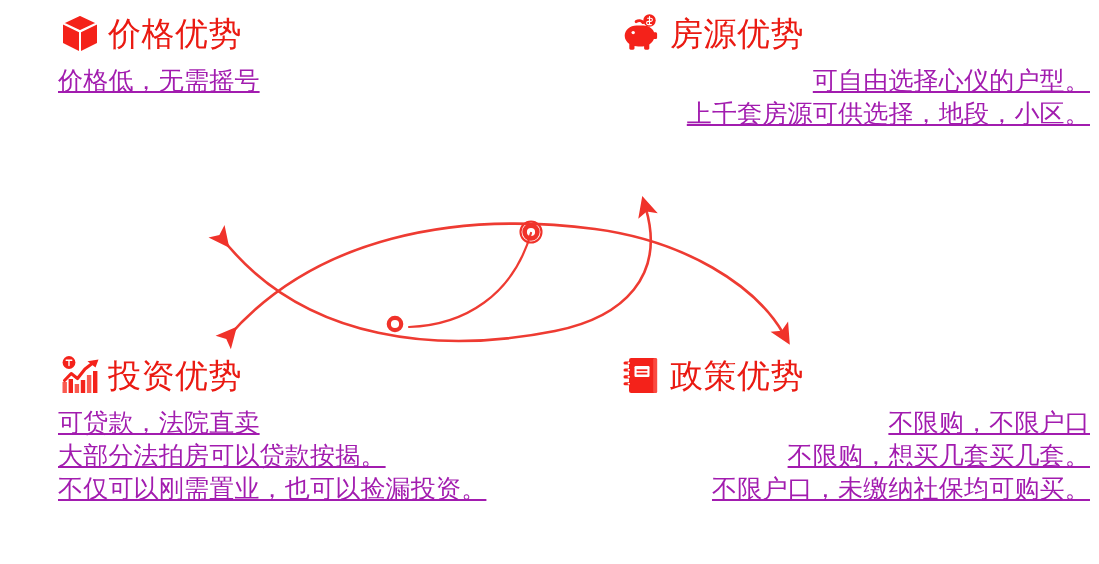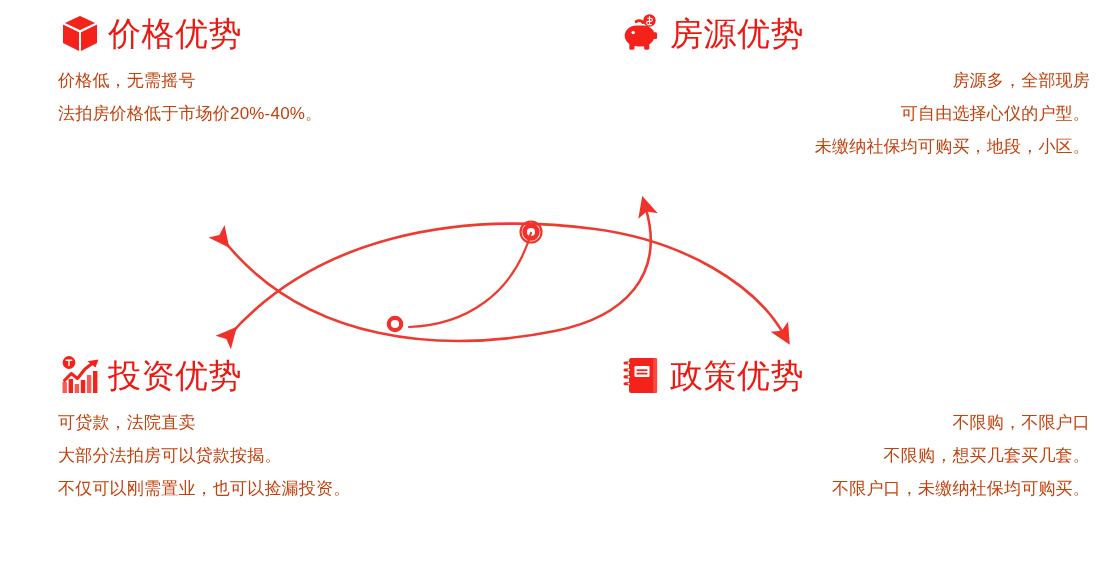--- a/index.html
+++ b/index.html
@@ -54,25 +54,26 @@
     font-size: 33px;
     line-height: 1;
     font-weight: 400;
     color: #ea1a12;
     letter-spacing: 0.5px;
     white-space: nowrap;
   }
 
   .feat-lines { margin: 0; padding: 0; list-style: none; }
   .feat-line {
-    font-size: 17px;
+    font-size: 25px;
     line-height: 33px;
-    color: #c2410c;
+    color: #a21caf;
     white-space: nowrap;
     letter-spacing: 0.2px;
+    text-decoration: underline;
   }
 
   
   .center-graphic {
     position: absolute;
     left: 195px;
     top: 185px;
     width: 620px;
     height: 175px;
     pointer-events: none;
@@ -92,41 +93,39 @@
           <polygon points="5,13.5 21,21.3 21,40 5,32" fill="#f4221a"></polygon>
           <polygon points="23,21.3 39,13.5 39,32 23,40" fill="#f4221a"></polygon>
           <polygon points="22,4 39,12 22,20 5,12" fill="none" stroke="#ffffff" stroke-width="1.6"></polygon>
           <line x1="22" y1="20.6" x2="22" y2="40.5" stroke="#ffffff" stroke-width="1.8"></line>
         </svg>
       </span>
       <span class="feat-title">价格优势</span>
     </div>
     <ul class="feat-lines">
       <li class="feat-line">价格低，无需摇号</li>
-      <li class="feat-line">法拍房价格低于市场价20%-40%。</li>
     </ul>
   </section>
 
   <section class="feature col-right row-top">
     <div class="feat-head">
       <span class="feat-icon">
         <svg viewBox="0 0 44 44" xmlns="http://www.w3.org/2000/svg">
           <circle cx="29.5" cy="9.5" r="6.2" fill="#f4221a"></circle>
           <path d="M29.5 5.6v7.8 M27.6 7.2h3.2a1.6 1.6 0 010 3.2h-2.6a1.6 1.6 0 000 3.2h3.2" fill="none" stroke="#ffffff" stroke-width="1.1" stroke-linecap="round"></path>
           <path d="M16.5 14.5c-6.5 0-11.8 4.6-11.8 10.3 0 3.3 1.8 6.2 4.6 8.1v4.4c0 .8.6 1.4 1.4 1.4h2.4c.8 0 1.4-.6 1.4-1.4v-2.2c1.2.3 2.5.4 3.8.4h2.6c1.1 0 2.2-.1 3.2-.3v2.1c0 .8.6 1.4 1.4 1.4h2.4c.8 0 1.4-.6 1.4-1.4v-3.9c2.2-1.3 3.8-3.2 4.6-5.4h1.6c.9 0 1.6-.7 1.6-1.6v-3.6c0-.9-.7-1.6-1.6-1.6h-1.4c-1.5-4-5.6-6.8-10.6-6.8z" fill="#f4221a"></path>
           <path d="M16.2 10.6c2.2-1.4 5.2-1.2 6.8.9" fill="none" stroke="#f4221a" stroke-width="3" stroke-linecap="round"></path>
           <circle cx="13.2" cy="21.6" r="1.7" fill="#ffffff"></circle>
         </svg>
       </span>
       <span class="feat-title">房源优势</span>
     </div>
     <ul class="feat-lines">
-      <li class="feat-line">房源多，全部现房</li>
       <li class="feat-line">可自由选择心仪的户型。</li>
-      <li class="feat-line">未缴纳社保均可购买，地段，小区。</li>
+      <li class="feat-line">上千套房源可供选择，地段，小区。</li>
     </ul>
   </section>
 
   <section class="feature col-right row-bottom">
     <div class="feat-head">
       <span class="feat-icon">
         <svg viewBox="0 0 44 44" xmlns="http://www.w3.org/2000/svg">
           <rect x="9" y="5" width="28" height="35" rx="2.2" fill="#f4221a"></rect>
           <rect x="33.2" y="5" width="4" height="35" rx="1.6" fill="#fa4a40"></rect>
           <rect x="14.5" y="13" width="15" height="11" rx="1.2" fill="#ffffff"></rect>

